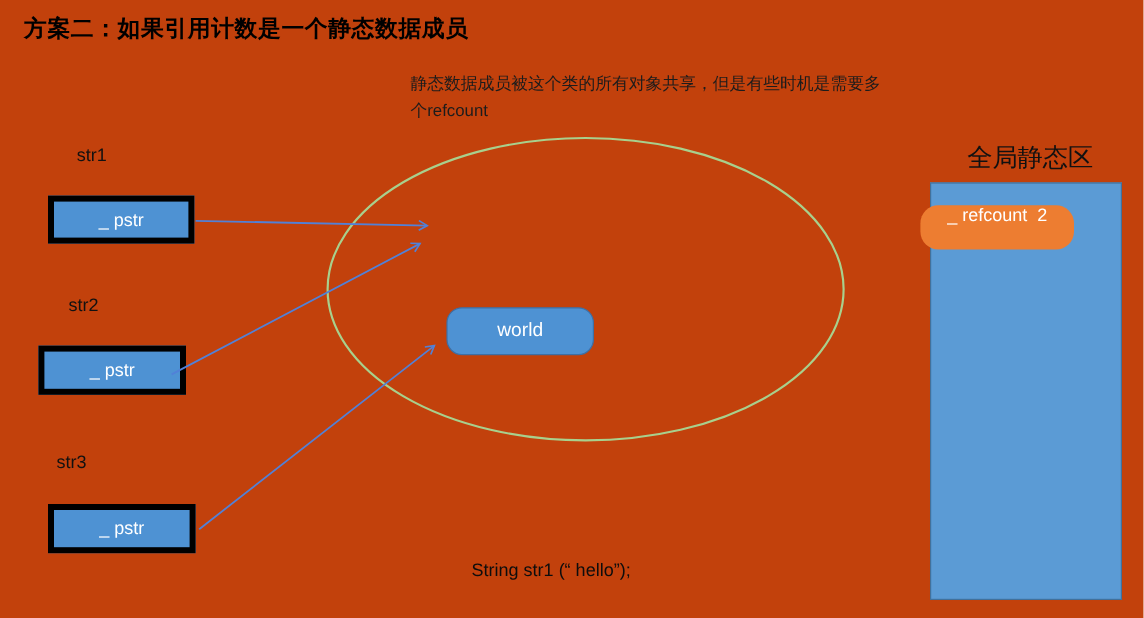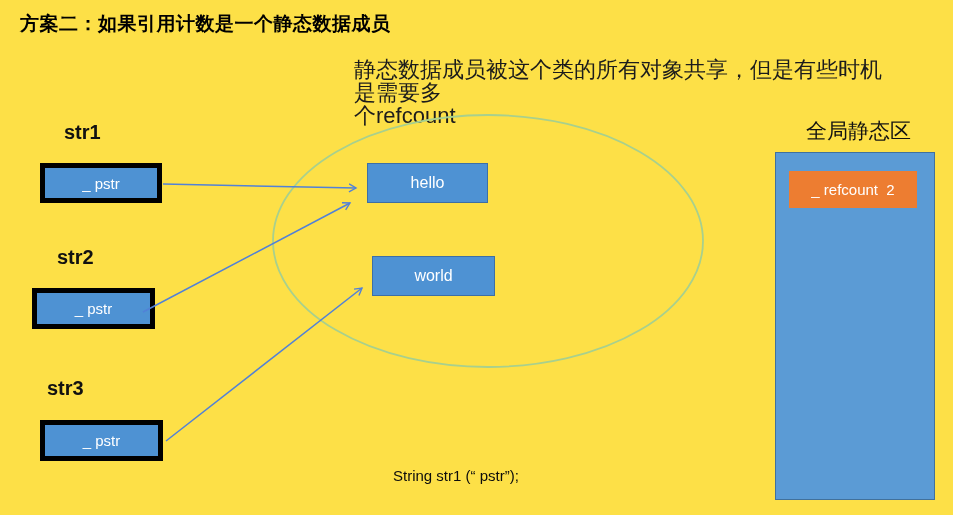--- a/index.html
+++ b/index.html
@@ -1,54 +1,55 @@
 <!DOCTYPE html>
 <html><head>
 <meta charset="utf-8">
 <style>
   html,body{margin:0;padding:0;background:#ffffff;}
   .canvas{
-    position:relative;width:953px;height:515px;background:#fde047;
+    position:relative;width:953px;height:515px;background:#c2410c;
     font-family:"Liberation Sans","DejaVu Sans",sans-serif;
     color:#111;overflow:hidden;
   }
   .abs{position:absolute;}
   .title{
     left:20px;top:11px;font-size:19px;font-weight:bold;color:#000;
     letter-spacing:.5px;white-space:nowrap;
   }
   .note{
-    left:354px;top:58px;width:548px;font-size:22px;line-height:23px;
+    left:342px;top:58px;width:548px;font-size:14px;line-height:23px;
     color:#1c1c1c;white-space:pre-line;
   }
   .objlabel{
-    font-size:20px;font-weight:700;color:#111;white-space:nowrap;
+    font-size:15px;font-weight:400;color:#111;white-space:nowrap;
   }
   .membox{
     display:flex;align-items:center;justify-content:center;
     background:#4e92d3;border:5px solid #000000;color:#ffffff;
     font-size:15px;white-space:pre;box-sizing:border-box;
   }
   .heapbox{
     display:flex;align-items:center;justify-content:center;
     background:#4e92d3;border:1px solid #3d6fa5;color:#ffffff;
     font-size:16px;box-sizing:border-box;
   }
   .staticlabel{
     left:806px;top:117px;font-size:21px;color:#111;white-space:nowrap;
   }
   .staticrect{
     left:775px;top:152px;width:160px;height:348px;
     background:#5b9bd5;border:1px solid #41719c;box-sizing:border-box;
   }
   .refcount{
-    left:789px;top:171px;width:128px;height:37px;
-    display:flex;align-items:center;justify-content:center;
+    left:767px;top:171px;width:128px;height:37px;
+    display:flex;justify-content:center;
     background:#ed7d31;color:#ffffff;font-size:15px;white-space:pre;
     box-sizing:border-box;
+    border-radius:15px;
   }
   .svglayer{left:0;top:0;width:953px;height:515px;z-index:3;pointer-events:none;}
   .code{
     left:393px;top:406px;font-size:15px;line-height:28px;color:#0d0d0d;
     white-space:pre;
   }
   .z2{z-index:2;}
 </style>
 </head>
 <body>
@@ -68,24 +69,21 @@
   <div class="abs objlabel" style="left:57px;top:246px;">str2</div>
   <div class="abs membox z2" style="left:32px;top:288px;width:123px;height:41px;">
     <span>_ pstr</span>
   </div>
 
   <div class="abs objlabel" style="left:47px;top:377px;">str3</div>
   <div class="abs membox z2" style="left:40px;top:420px;width:123px;height:41px;">
     <span>_ pstr</span>
   </div>
 
-  <div class="abs heapbox z2" style="left:367px;top:163px;width:121px;height:40px;">
-    <span>hello</span>
-  </div>
-  <div class="abs heapbox z2" style="left:372px;top:256px;width:123px;height:40px;">
+  <div class="abs heapbox z2" style="left:372px;top:256px;width:123px;height:40px;border-radius:13px;">
     <span>world</span>
   </div>
 
   <div class="abs staticlabel">全局静态区</div>
   <div class="abs staticrect z2"></div>
   <div class="abs refcount" style="z-index:4;">
     <span>_ refcount  2</span>
   </div>
 
   <svg class="abs svglayer" viewBox="0 0 953 515" xmlns="http://www.w3.org/2000/svg">
@@ -94,18 +92,18 @@
         <path d="M0.5,0.5 L7.5,4.5 L0.5,8.5" fill="none" stroke="#5181d8" stroke-width="1.4"></path>
       </marker>
     </defs>
     <ellipse cx="488" cy="241" rx="215" ry="126" fill="none" stroke="#a8d08d" stroke-width="1.8"></ellipse>
     <line x1="163" y1="184" x2="356" y2="188" stroke="#5181d8" stroke-width="1.5" marker-end="url(#arrowhead)"></line>
     <line x1="143" y1="312" x2="350" y2="203" stroke="#5181d8" stroke-width="1.5" marker-end="url(#arrowhead)"></line>
     <line x1="166" y1="441" x2="362" y2="288" stroke="#5181d8" stroke-width="1.5" marker-end="url(#arrowhead)"></line>
   </svg>
 
   <div class="abs code">
-    <div>String str1 (“ pstr”);</div>
+    <div>String str1 (“ hello”);</div>
     
     
   </div>
 
 </div>
 
 </body></html>

